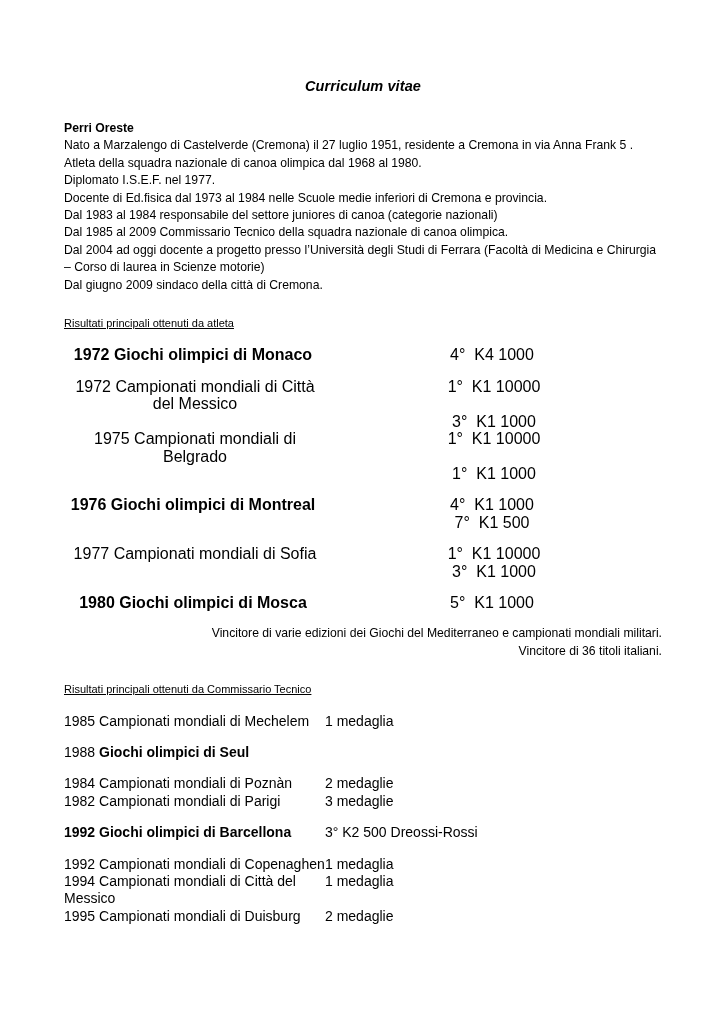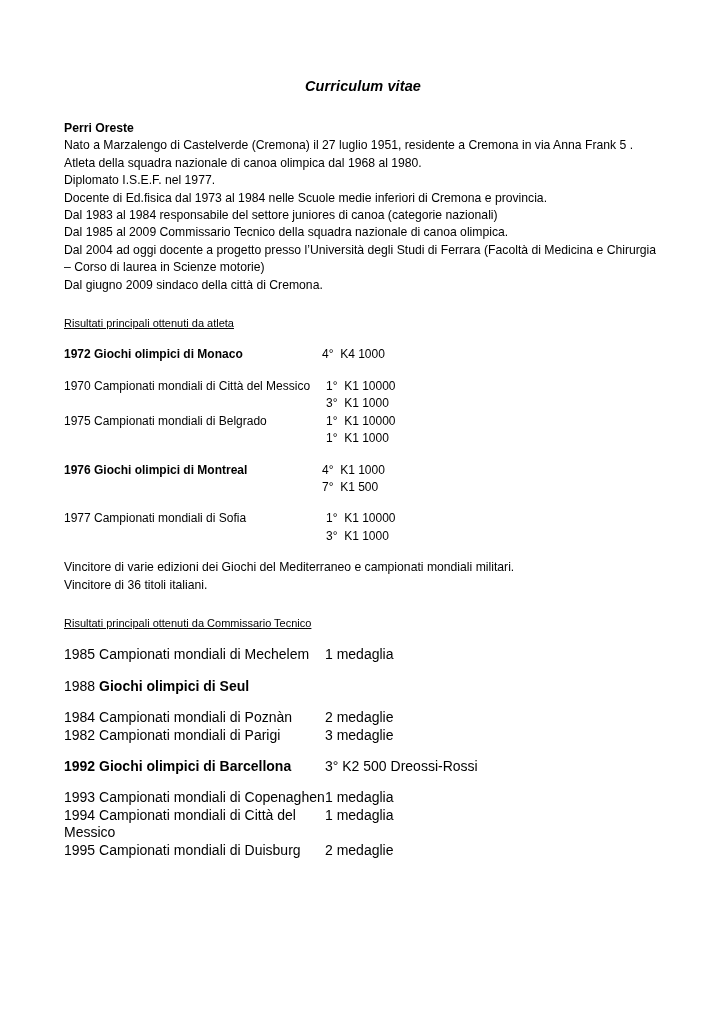--- a/index.html
+++ b/index.html
@@ -49,37 +49,39 @@
     text-decoration: underline;
   }
   .results {
     margin-top: 14px;
   }
   .res-group {
     margin-bottom: 14px;
   }
   .res-row {
     display: flex;
-    font-size: 12px;
-    line-height: 17.4px;
+    font-size: 16px;
+    line-height: 17.4px;
+    text-align: center;
   }
   .res-left {
     width: 258px;
     flex: 0 0 258px;
   }
   .res-right {
     flex: 1 1 auto;
     white-space: pre;
   }
   .res-left.wide {
     width: 262px;
     flex: 0 0 262px;
   }
   .notes {
     margin-top: 14px;
+    text-align: right;
   }
   .notes p {
     margin: 0;
     font-size: 12.2px;
     line-height: 17.4px;
   }
   .ct-results {
     margin-top: 14px;
   }
   .ct-group {
@@ -129,21 +131,21 @@
 
     <div class="res-group">
       <div class="res-row">
         <div class="res-left bold">1972 Giochi olimpici di Monaco</div>
         <div class="res-right">4°  K4 1000</div>
       </div>
     </div>
 
     <div class="res-group">
       <div class="res-row">
-        <div class="res-left wide">1970 Campionati mondiali di Città del Messico</div>
+        <div class="res-left wide">1972 Campionati mondiali di Città del Messico</div>
         <div class="res-right">1°  K1 10000</div>
       </div>
       <div class="res-row">
         <div class="res-left wide"></div>
         <div class="res-right">3°  K1 1000</div>
       </div>
       <div class="res-row">
         <div class="res-left wide">1975 Campionati mondiali di Belgrado</div>
         <div class="res-right">1°  K1 10000</div>
       </div>
@@ -168,20 +170,26 @@
       <div class="res-row">
         <div class="res-left wide">1977  Campionati mondiali di Sofia</div>
         <div class="res-right">1°  K1 10000</div>
       </div>
       <div class="res-row">
         <div class="res-left wide"></div>
         <div class="res-right">3°  K1 1000</div>
       </div>
     </div>
 
+    <div class="res-group">
+      <div class="res-row">
+        <div class="res-left bold">1980 Giochi olimpici di Mosca</div>
+        <div class="res-right">5°  K1 1000</div>
+      </div>
+    </div>
 
   </div>
 
   <div class="notes">
     <p>Vincitore di varie edizioni dei Giochi del Mediterraneo e campionati mondiali militari.</p>
     <p>Vincitore di 36 titoli italiani.</p>
   </div>
 
   <div class="section-heading">
     <span>Risultati principali ottenuti da Commissario Tecnico</span>
@@ -216,21 +224,21 @@
 
     <div class="ct-group">
       <div class="ct-row">
         <div class="ct-left bold">1992 Giochi olimpici di Barcellona</div>
         <div class="ct-right">3°  K2 500 Dreossi-Rossi</div>
       </div>
     </div>
 
     <div class="ct-group">
       <div class="ct-row">
-        <div class="ct-left">1993 Campionati mondiali di Copenaghen</div>
+        <div class="ct-left">1992 Campionati mondiali di Copenaghen</div>
         <div class="ct-right">1 medaglia</div>
       </div>
       <div class="ct-row">
         <div class="ct-left">1994 Campionati mondiali di Città del Messico</div>
         <div class="ct-right">1 medaglia</div>
       </div>
       <div class="ct-row">
         <div class="ct-left">1995 Campionati mondiali di Duisburg</div>
         <div class="ct-right">2 medaglie</div>
       </div>

